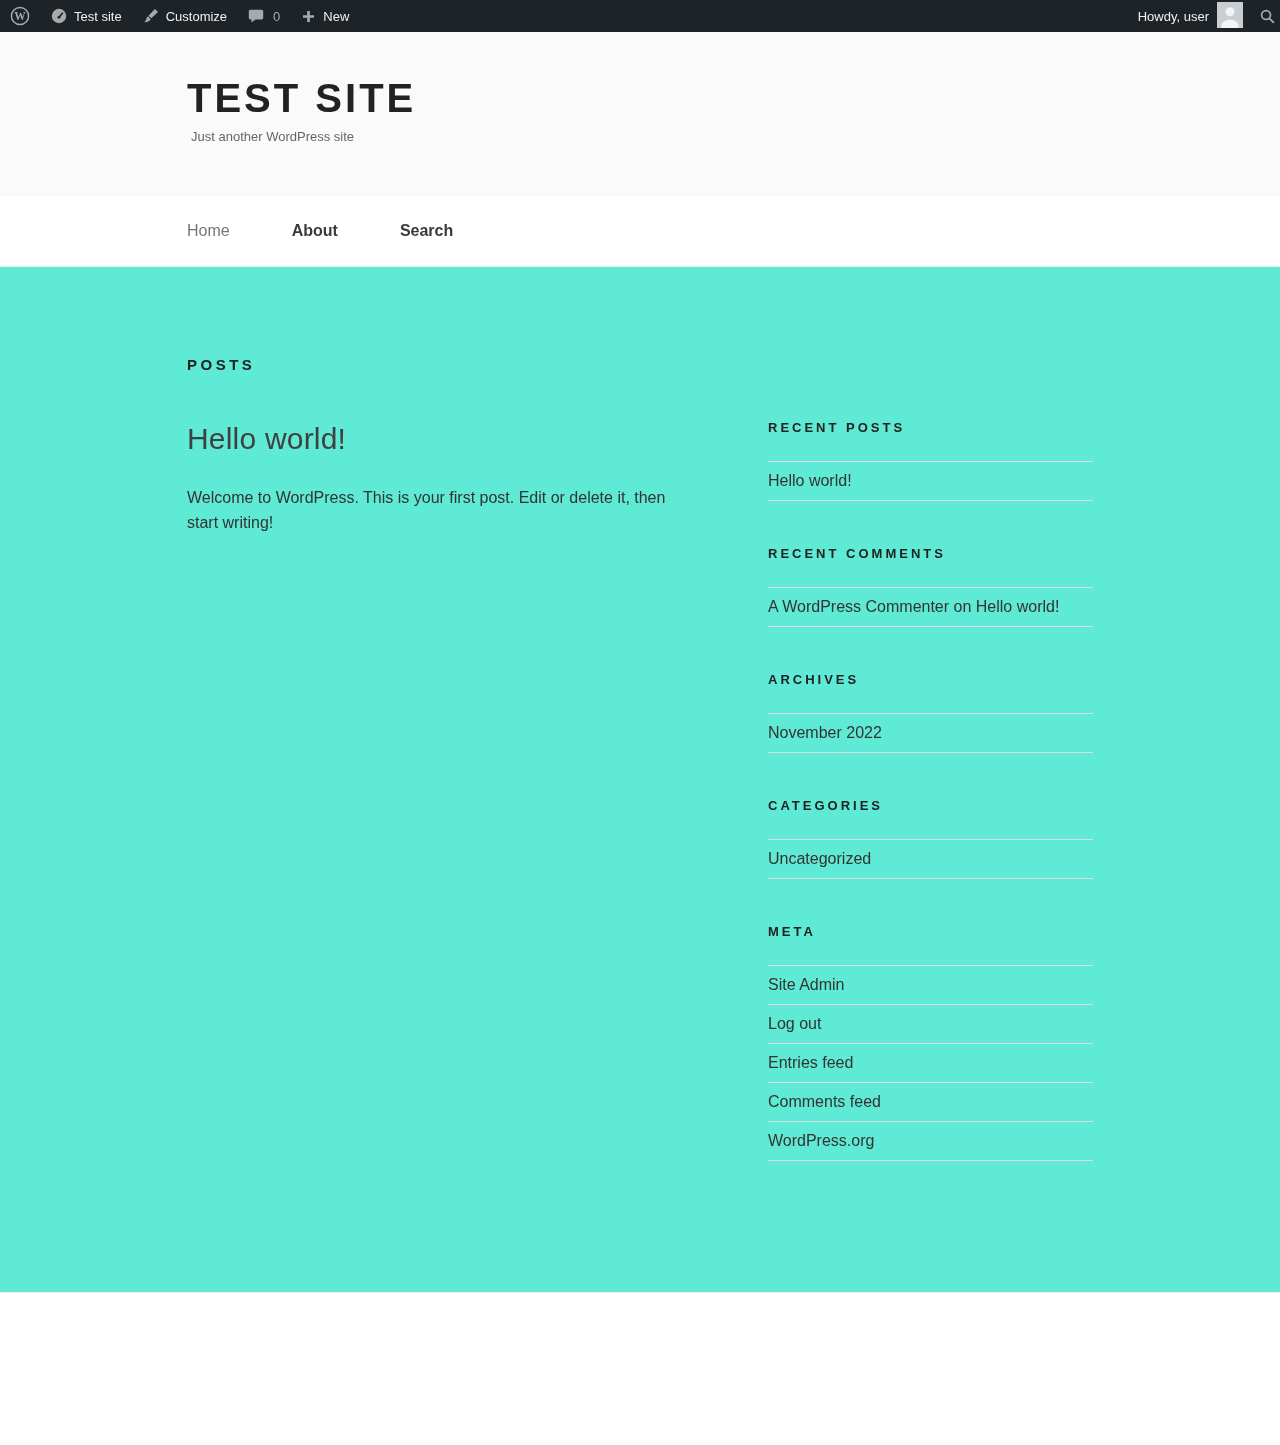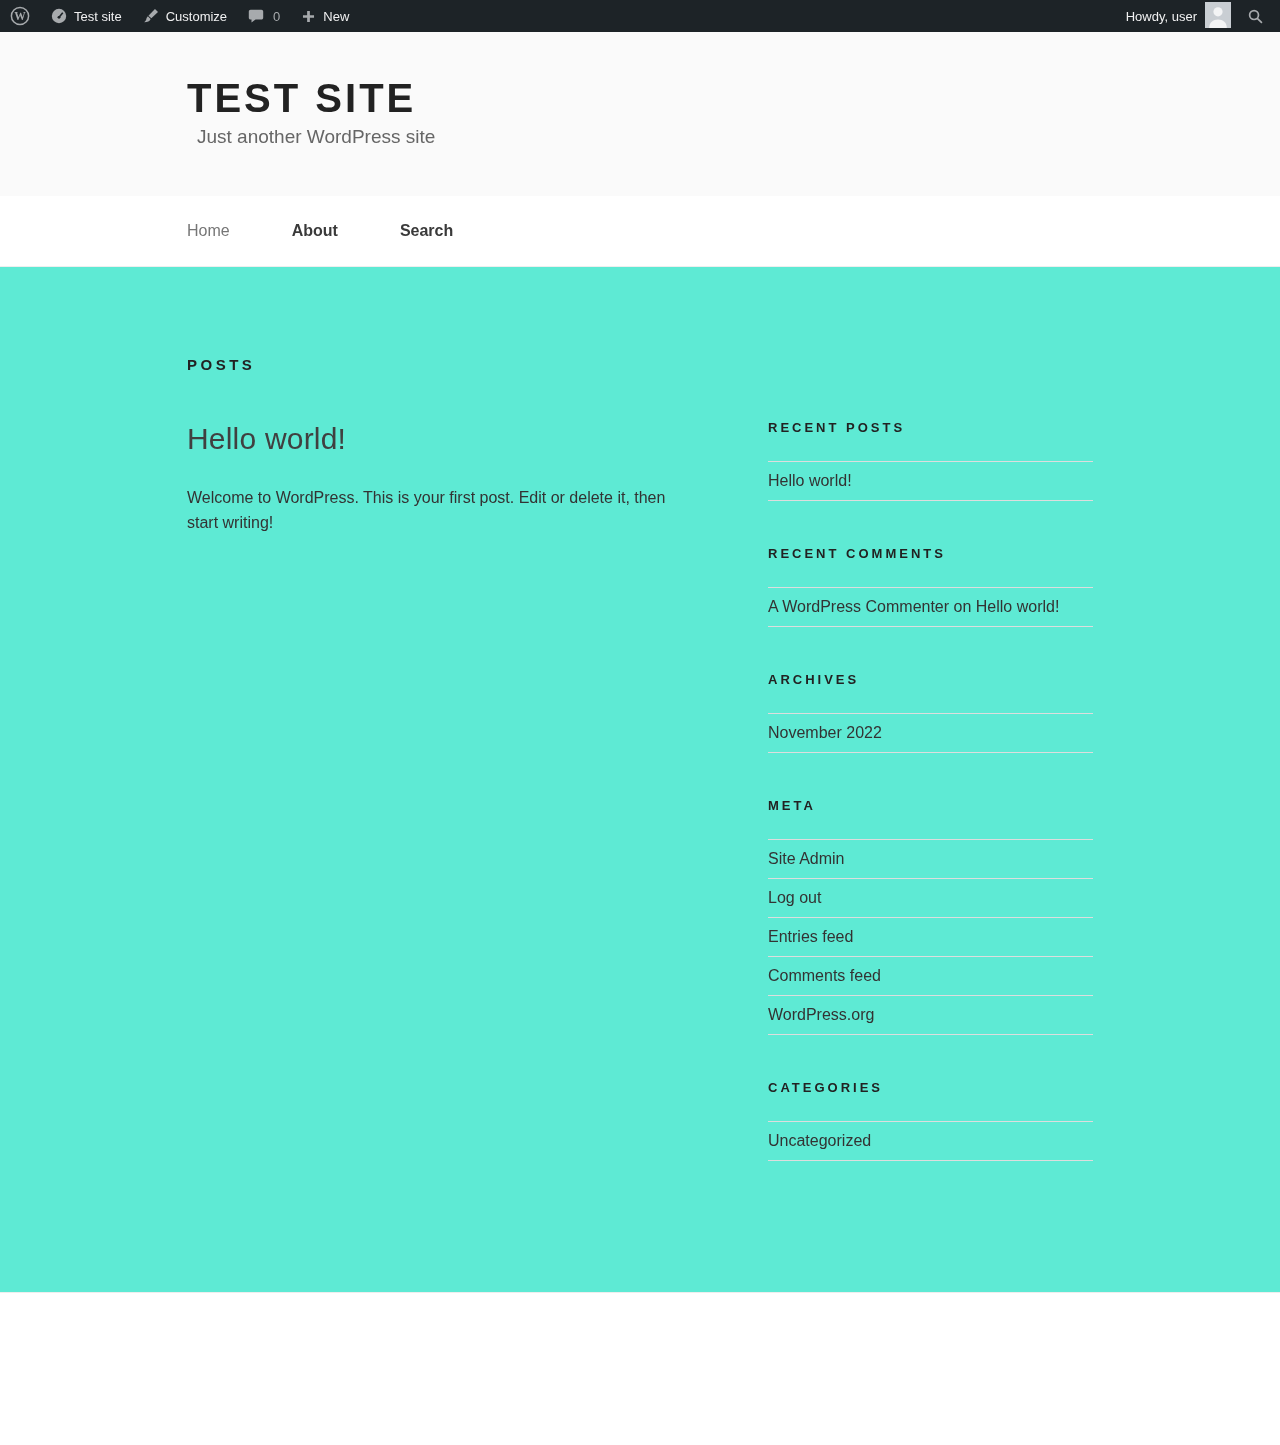--- a/index.html
+++ b/index.html
@@ -24,40 +24,40 @@
   .ab-item {
     display: flex; align-items: center; gap: 6px;
     height: 100%; padding: 0 10px;
     color: #f0f0f1; cursor: pointer;
   }
   .ab-item svg { display: block; }
   .ab-count { color: #a7aaad; margin-left: 2px; }
   .ab-right {
     margin-left: auto;
     display: flex; align-items: center; gap: 12px;
-    padding-right: 12px; height: 100%;
+    height: 100%;
   }
   .ab-howdy { display: flex; align-items: center; gap: 8px; height: 100%; cursor: pointer; }
   .ab-search { display: flex; align-items: center; height: 100%; padding: 0 4px; cursor: pointer; }
 
   
   .site-header { background: #fafafa; padding: 44px 0 48px; }
   .container { width: 906px; margin: 0 auto; }
   .site-title {
     margin: 0;
     font-size: 40px;
     font-weight: 800;
     letter-spacing: 3px;
     color: #222;
     line-height: 44px;
   }
   .site-title a { color: #222; }
   .site-tagline {
-    margin: 6px 10px 0;
-    font-size: 19px;
+    margin: 6px 4px 0;
+    font-size: 13px;
     line-height: 22px;
     color: #666;
   }
 
   
   .main-nav { background: #fff; border-bottom: 1px solid #eee; }
   .main-nav .container { display: flex; gap: 23px; }
   .nav-link {
     display: block;
     padding: 25px 0;
@@ -289,37 +289,37 @@
         </section>
 
         <section class="widget">
           <h2 class="widget-title">ARCHIVES</h2>
           <ul class="widget-list">
             <li><a href="#">November 2022</a></li>
           </ul>
         </section>
 
         <section class="widget">
+          <h2 class="widget-title">CATEGORIES</h2>
+          <ul class="widget-list">
+            <li><a href="#">Uncategorized</a></li>
+          </ul>
+        </section>
+
+        <section class="widget">
           <h2 class="widget-title">META</h2>
           <ul class="widget-list">
             <li><a href="#">Site Admin</a></li>
             <li><a href="#">Log out</a></li>
             <li><a href="#">Entries feed</a></li>
             <li><a href="#">Comments feed</a></li>
             <li><a href="#">WordPress.org</a></li>
           </ul>
         </section>
 
-        <section class="widget">
-          <h2 class="widget-title">CATEGORIES</h2>
-          <ul class="widget-list">
-            <li><a href="#">Uncategorized</a></li>
-          </ul>
-        </section>
-
       </aside>
     </div>
   </div>
 </main>
 
 <footer class="site-footer">
   
 </footer>
 
 </body></html>

